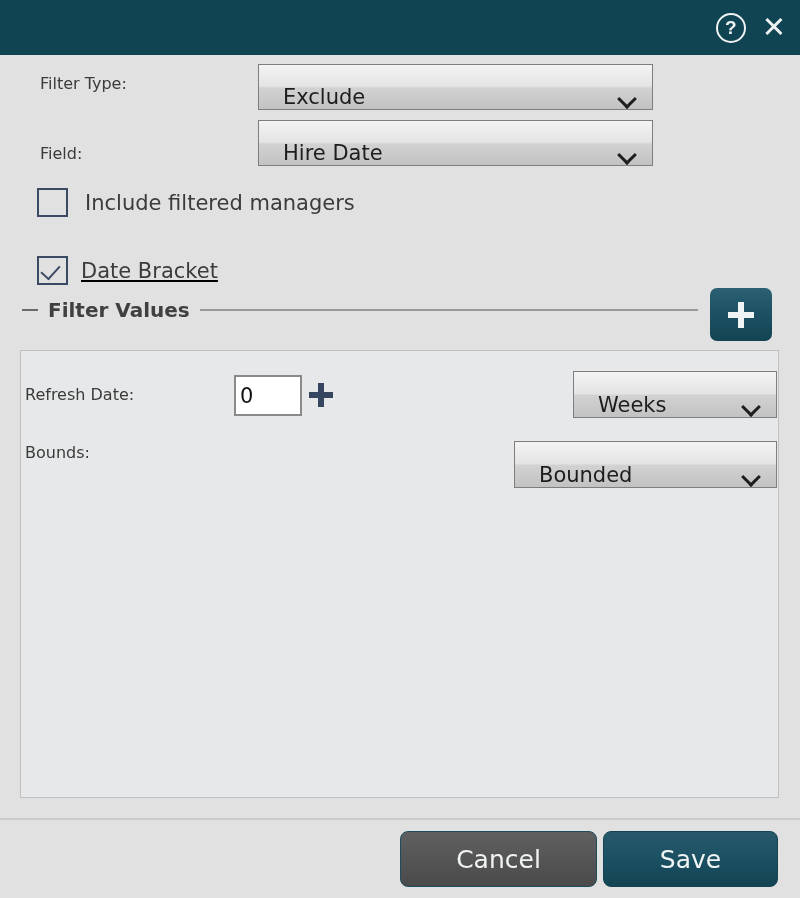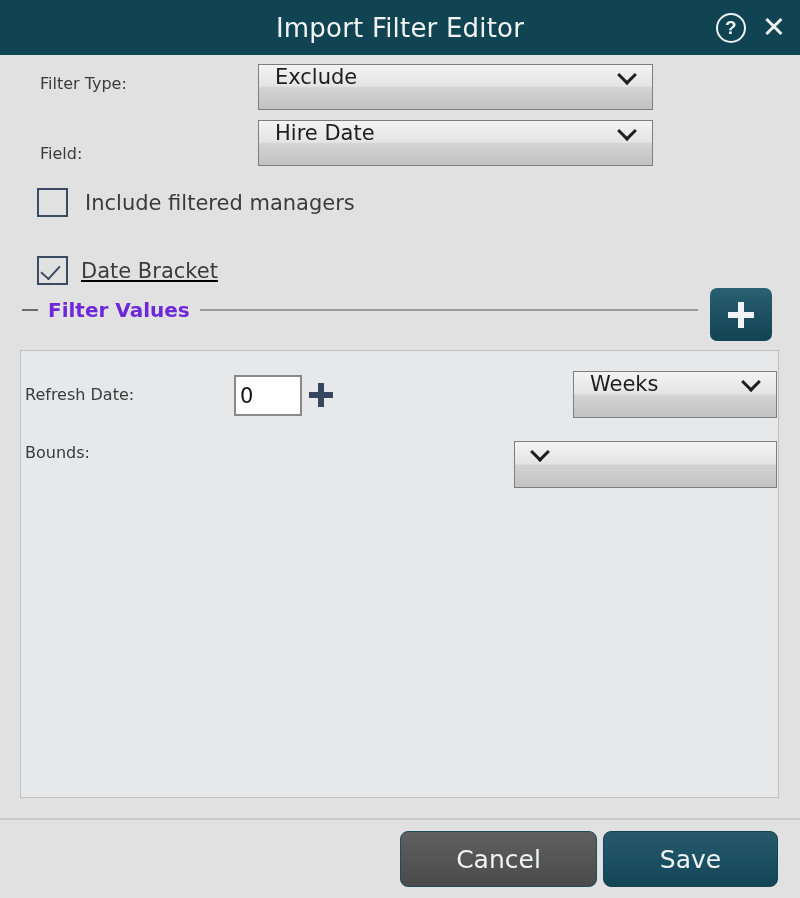--- a/index.html
+++ b/index.html
@@ -87,22 +87,22 @@
     white-space: nowrap;
   }
 
   
   .combo {
     position: absolute;
     box-sizing: border-box;
     background: linear-gradient(to bottom, #f3f3f3 0%, #e4e4e4 48%, #d2d2d2 52%, #c2c2c2 100%);
     border: 1px solid #7e7e7e;
     display: flex;
-    align-items: flex-start;
-    padding: 0 10px 0 16px;
+    align-items: flex-end;
+    padding: 0 10px 0 24px;
     cursor: pointer;
     gap: 26px;
   }
   .combo .combo-value {
     flex: 1;
     color: #1d1d1d;
     font-size: 21px;
     font-family: "DejaVu Sans", sans-serif;
     white-space: nowrap;
     overflow: hidden;
@@ -173,21 +173,21 @@
     gap: 10px;
   }
   .collapse-dash {
     width: 16px;
     height: 2px;
     background: #6a6a6a;
     flex: 0 0 auto;
     cursor: pointer;
   }
   .section-title {
-    color: #6d28d9;
+    color: #404040;
     font-size: 20px;
     font-weight: bold;
     white-space: nowrap;
     font-family: "DejaVu Sans", sans-serif;
   }
   .section-rule {
     flex: 1;
     height: 2px;
     background: #9a9a9a;
   }
@@ -332,21 +332,20 @@
     background: linear-gradient(to bottom, #28596b 0%, #1b5063 50%, #134453 100%);
     border: 1.5px solid #134453;
   }
 </style>
 </head>
 <body>
 
 <div class="dialog">
 
   <div class="titlebar">
-    <div class="title-text">Import Filter Editor</div>
     <div class="title-actions">
       <button class="icon-btn">
         <span class="help-circle">?</span>
       </button>
       <button class="icon-btn">
         <span class="close-x">✕</span>
       </button>
     </div>
   </div>
 
@@ -391,20 +390,21 @@
   <button class="spin-plus" style="left:309px; top:383px;">
     <span class="plus-glyph-nav"></span>
   </button>
   <div class="combo" style="left:573px; top:371px; width:204px; height:47px;">
     <span class="combo-value">Weeks</span>
     <span class="chevron"></span>
   </div>
 
   <div class="field-label" style="left:25px; top:443px;">Bounds:</div>
   <div class="combo" style="left:514px; top:441px; width:263px; height:47px;">
+    <span class="combo-value">Bounded</span>
     <span class="chevron"></span>
   </div>
 
   <div class="footer-divider"></div>
   <div class="footer">
     <button class="btn btn-cancel">Cancel</button>
     <button class="btn btn-save">Save</button>
   </div>
 
 </div>

